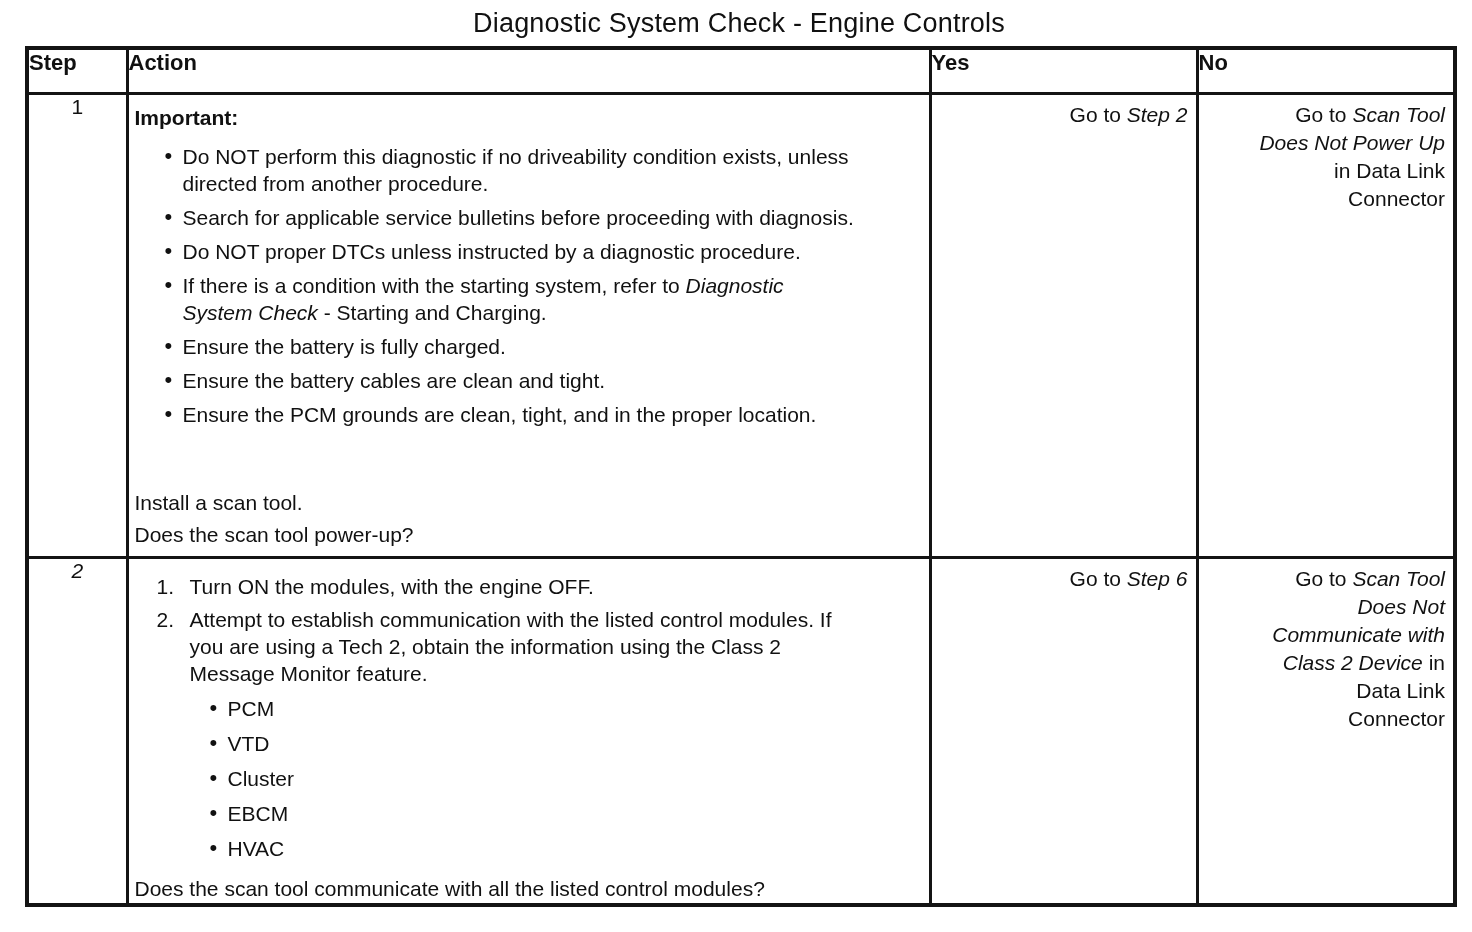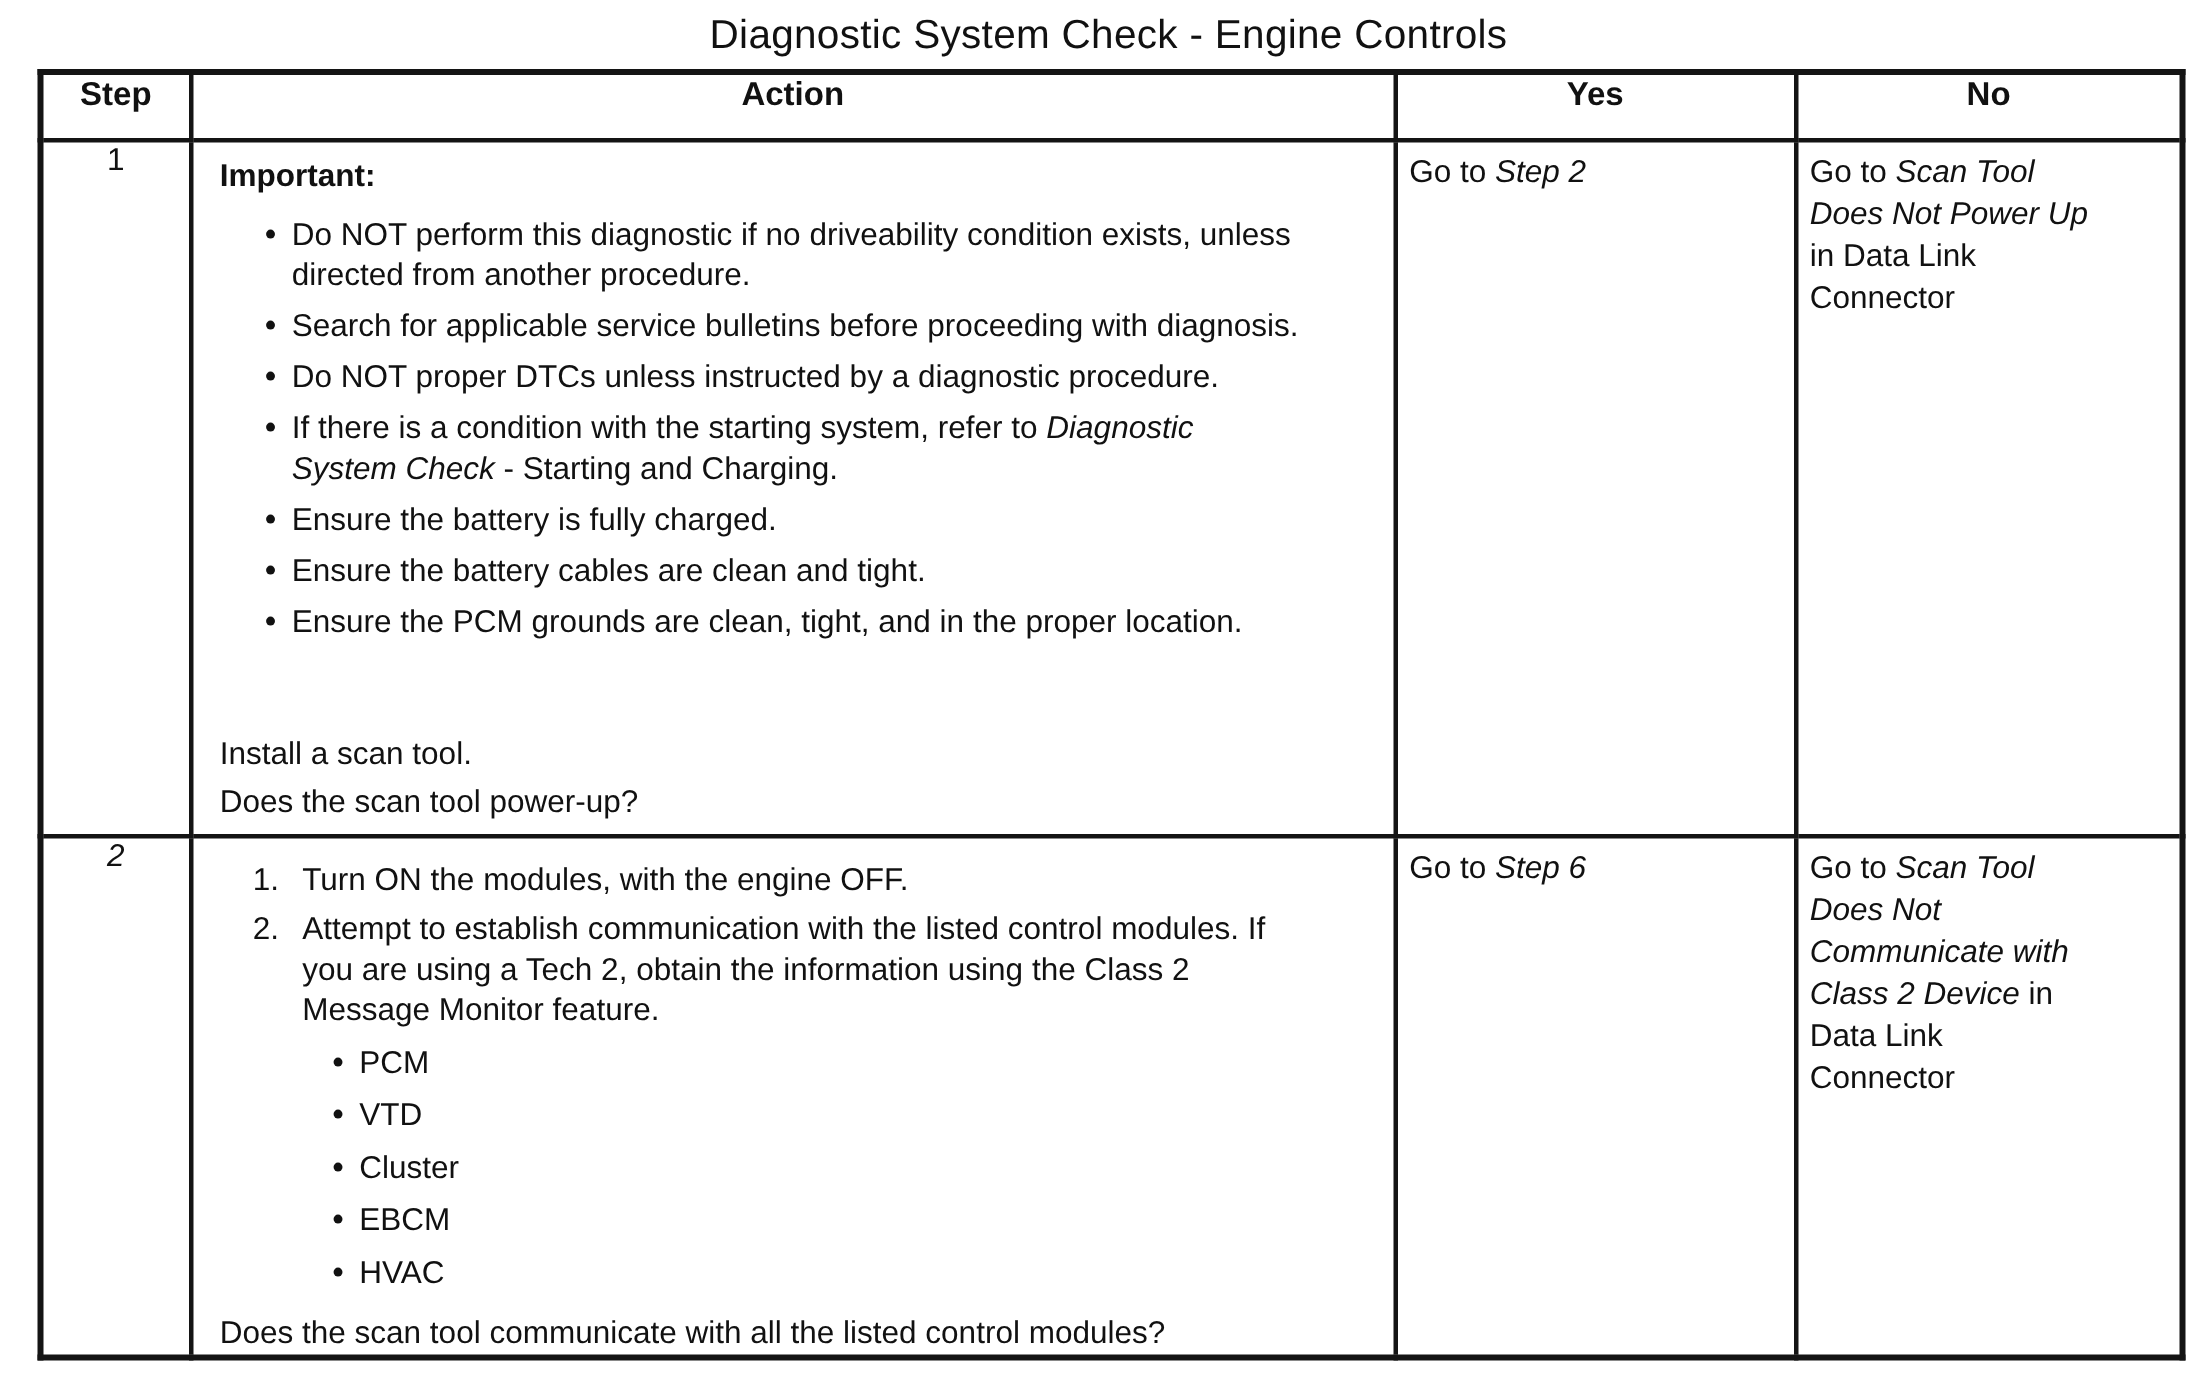--- a/index.html
+++ b/index.html
@@ -44,36 +44,36 @@
     vertical-align: top;
   }
   col.c-step   { width: 100px; }
   col.c-action { width: 803px; }
   col.c-yes    { width: 267px; }
   col.c-no     { width: 258px; }
 
   thead th {
     height: 45px;
     vertical-align: middle;
-    text-align: center;
+    text-align: left;
     font-size: 22px;
     font-weight: bold;
     border-bottom-width: 4px;
   }
   tr.row-1 > td { height: 464px; }
   tr.row-2 > td { height: 347px; }
 
   td.step-cell {
     vertical-align: middle;
     text-align: center;
     font-size: 21px;
   }
   td.step-cell.italic { font-style: italic; }
 
-  td.action-cell { padding: 8px 10px 8px 18px; margin-top: 20px; }
+  td.action-cell { padding: 8px 10px 8px 6px; margin-top: 20px; }
   .action-inner {
     display: flex;
     flex-direction: column;
     font-size: 21px;
     line-height: 27px;
     max-width: 720px;
   }
   .inner-1 { height: 445px; }
   .inner-2 { height: 328px; }
 
@@ -113,21 +113,21 @@
     position: absolute;
     left: 20px;
     top: -1px;
     font-size: 22px;
   }
   .tail { margin-top: auto; }
   .tail .line { margin-top: 5px; }
 
   td.goto-cell {
     vertical-align: bottom;
-    text-align: left;
+    text-align: right;
     padding: 6px 8px 9px 8px;
     font-size: 21px;
     line-height: 28px;
   }
   em { font-style: italic; }
 </style>
 </head>
 <body>
 
 <div class="page">

